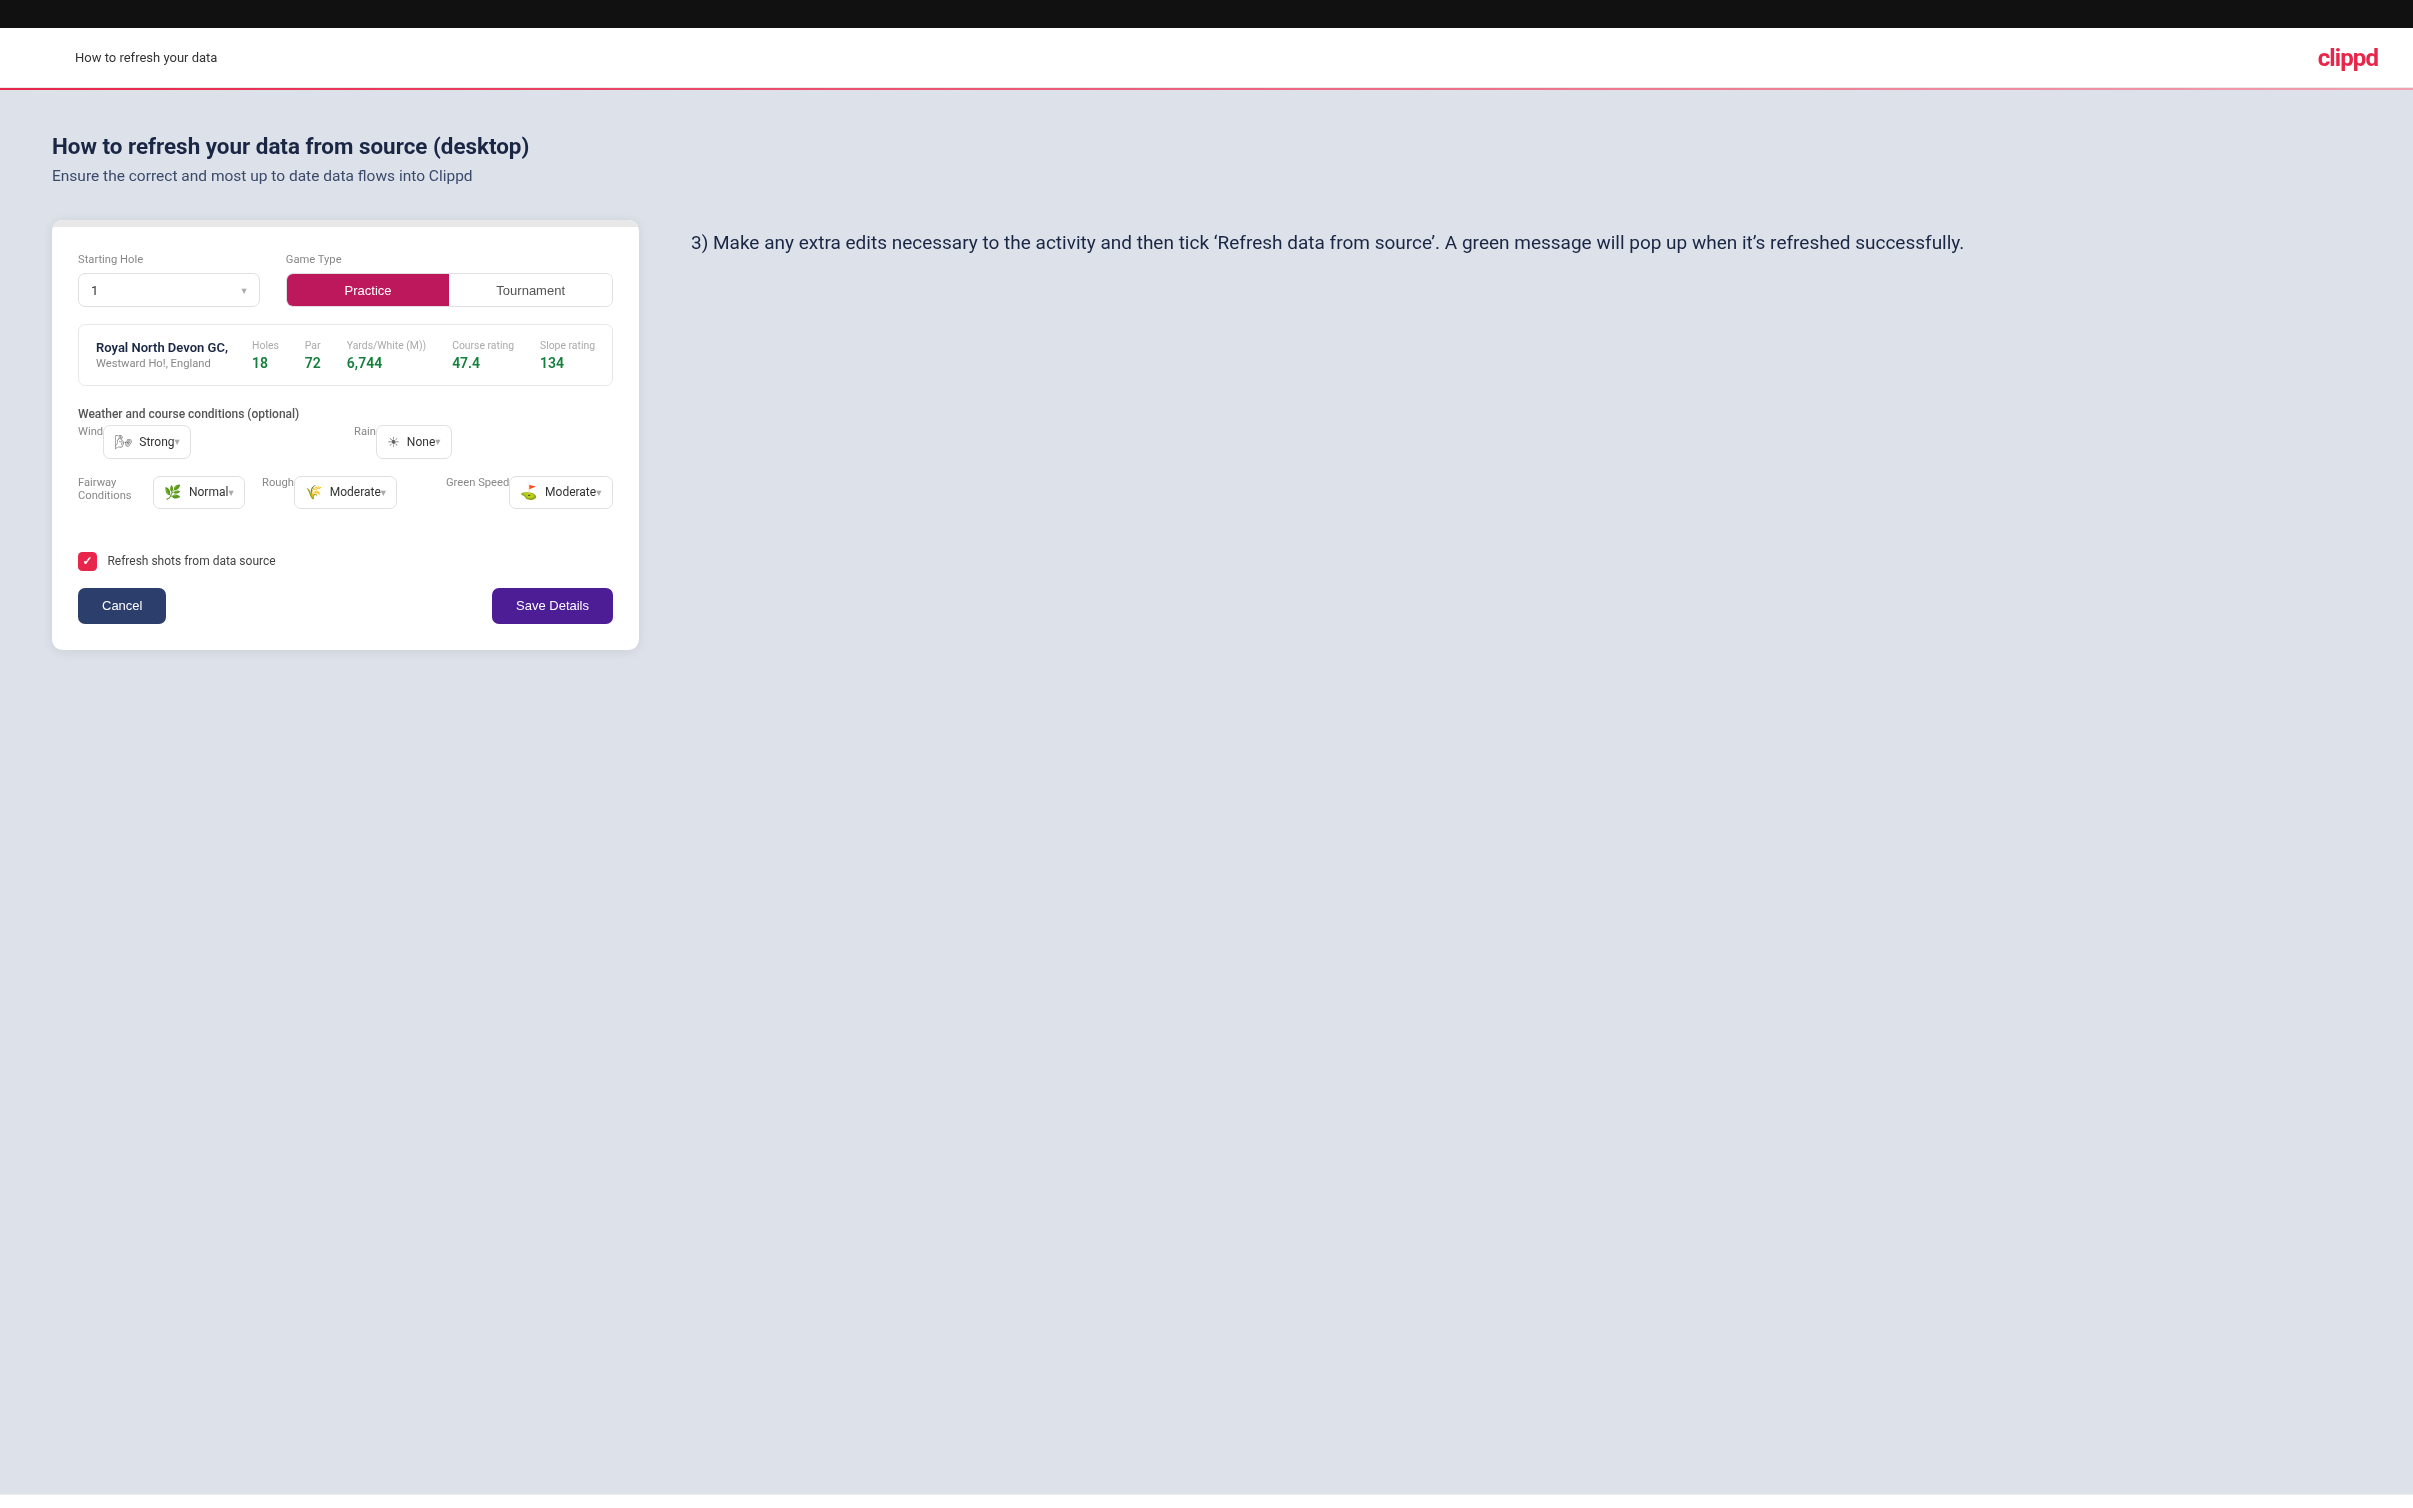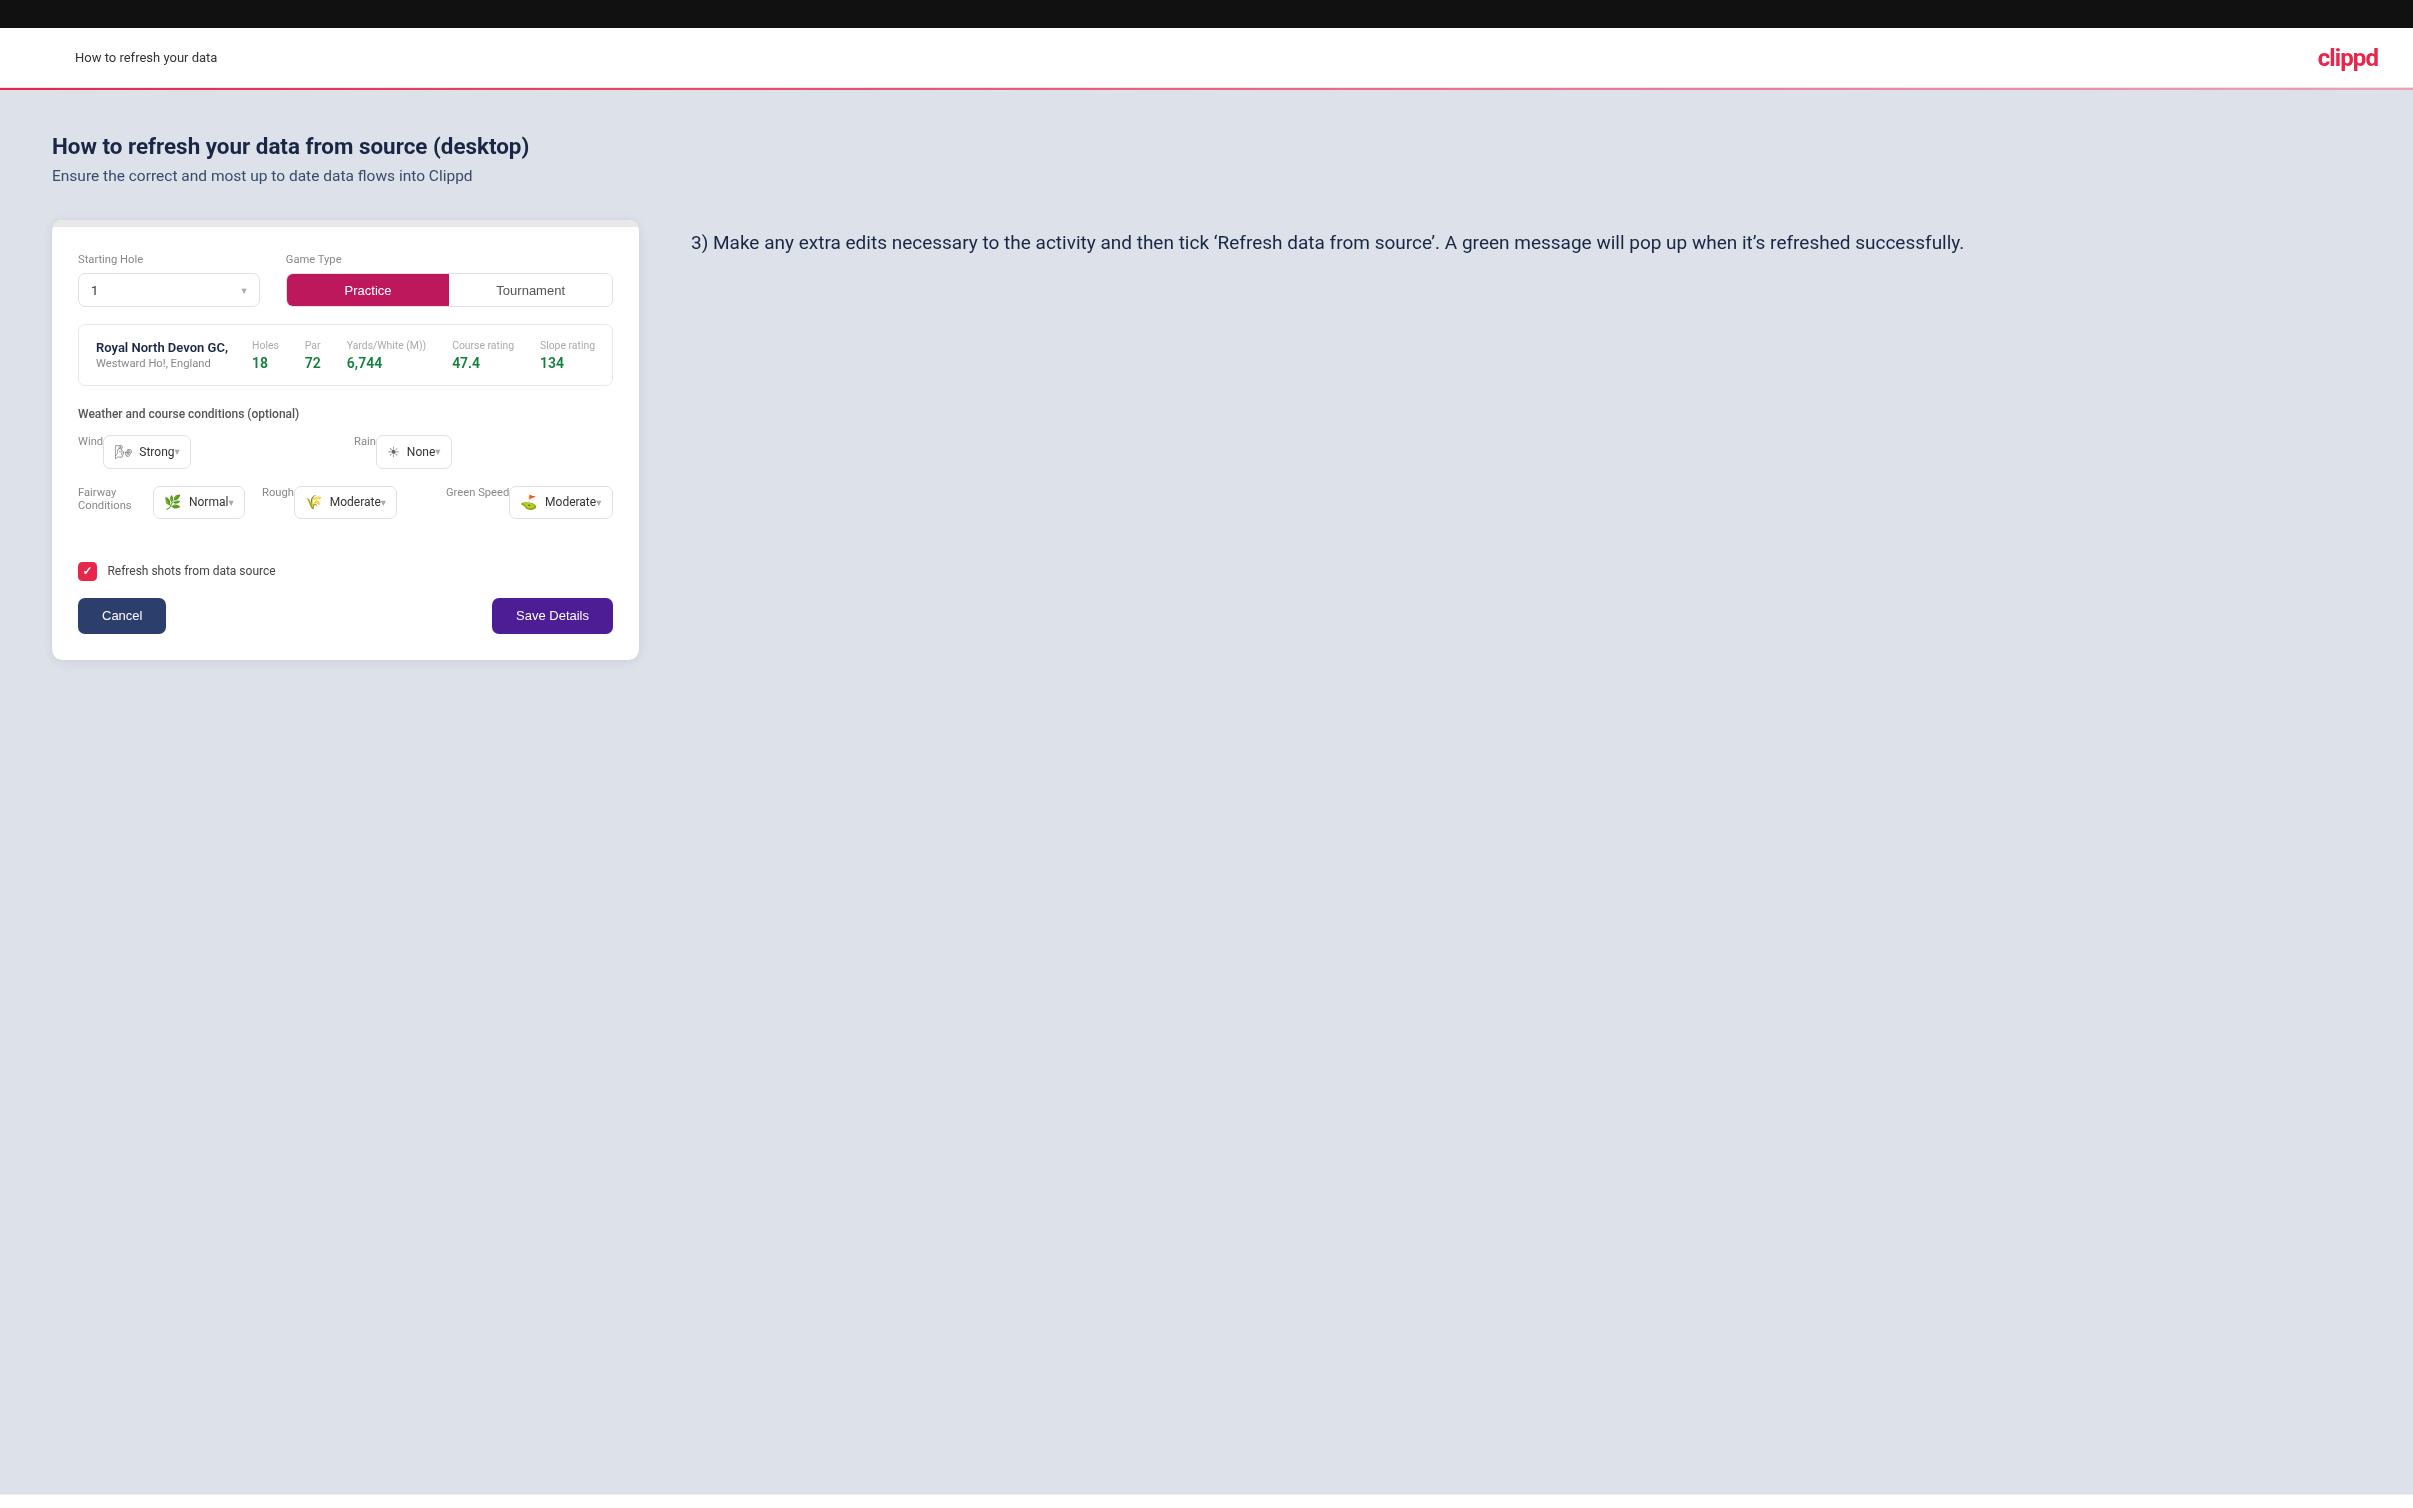--- a/index.html
+++ b/index.html
@@ -165,21 +165,21 @@
       margin-bottom: 2.6px;
     }
     .stat-value {
       font-size: 14px;
       font-weight: 600;
       color: #15803d;
     }
     .section-title {
       font-size: 12px;
       color: #555;
-      margin-bottom: 14px;
+      margin-bottom: 4px;
       font-weight: 500;
     }
     .conditions-row {
       display: flex;
       gap: 17px;
       margin-bottom: 17px;
     }
     .conditions-group {
       flex: 1;
       display: flex;

